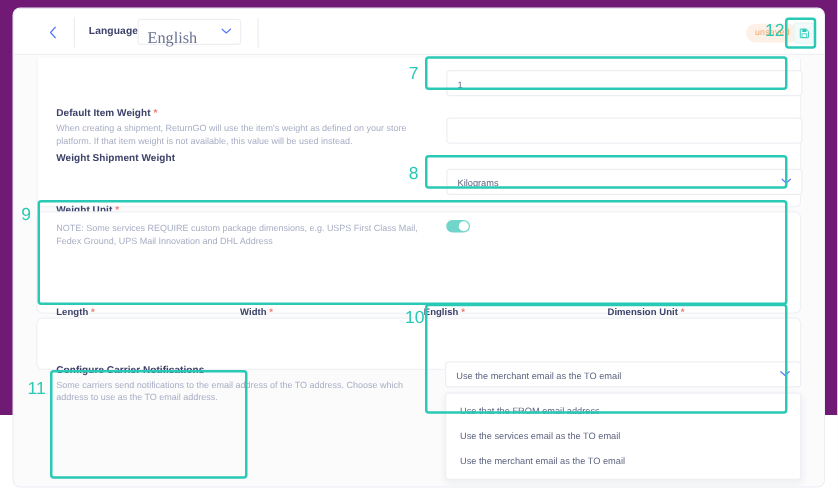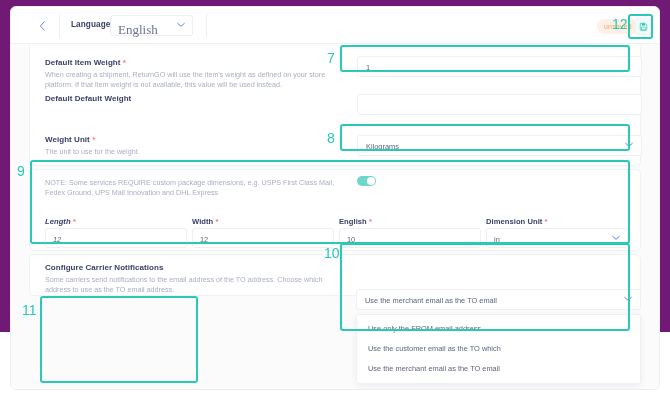--- a/index.html
+++ b/index.html
@@ -92,21 +92,21 @@
     left: 18px;
     width: 612px;
     background: #ffffff;
     border: 1px solid #f0f1f5;
     border-radius: 5px;
   }
   .card-top { top: 2px; height: 120px; border-radius: 0 0 5px 5px; border-top: none; }
   .left-col { position: absolute; left: 15px; width: 300px; }
   .f-label {
     font-size: 8px; font-weight: bold; color: #3b4168;
-    letter-spacing: .05px; margin-bottom: 3px;
+    letter-spacing: .05px; margin-bottom: 3px; margin-top: 28px;
   }
   .f-label .req { color: #f2756f; font-weight: bold; }
   .f-desc {
     font-size: 7.2px; color: #a9aec4; line-height: 1.45;
   }
   .f-input {
     position: absolute;
     height: 21px;
     border: 1px solid #edeff4; border-radius: 3px;
     background: #ffffff;
@@ -250,21 +250,21 @@
             <span>Default Item Weight</span>
             <span class="req">*</span>
           </div>
           <div class="f-desc">When creating a shipment, ReturnGO will use the item's weight as defined on your store platform. If that item weight is not available, this value will be used instead.</div>
         </div>
         <div class="f-input" style="left:327px; top:10px; width:285px;">
           <span class="val">1</span>
         </div>
 
         <div class="left-col" style="top:48px;">
-          <div class="f-label">Default Default Weight</div>
+          <div class="f-label">Weight Shipment Weight</div>
         </div>
         <div class="f-input" style="left:327px; top:48px; width:285px;">
           <span class="val"></span>
         </div>
 
         <div class="left-col" style="top:89px;">
           <div class="f-label">
             <span>Weight Unit</span>
             <span class="req">*</span>
           </div>
@@ -275,27 +275,27 @@
           <span class="chev">
             <svg viewBox="0 0 12 8" width="8" height="6" aria-hidden="true">
               <path d="M1 1.5 L6 6 L11 1.5" fill="none" stroke="#5b7cfa" stroke-width="1.5" stroke-linecap="round" stroke-linejoin="round"></path>
             </svg>
           </span>
         </div>
       </div>
 
       <div class="card card-dims">
         <div style="position:absolute; left:15px; top:8px; width:300px;">
-          <div class="f-desc">NOTE: Some services REQUIRE custom package dimensions, e.g. USPS First Class Mail, Fedex Ground, UPS Mail Innovation and DHL Express</div>
+          <div class="f-desc">NOTE: Some services REQUIRE custom package dimensions, e.g. USPS First Class Mail, Fedex Ground, UPS Mail Innovation and DHL Address</div>
         </div>
         <div class="toggle">
           <div class="knob"></div>
         </div>
 
-        <div class="dim-field" style="left:15px; width:142px;font-style:italic;">
+        <div class="dim-field" style="left:15px; width:142px;">
           <div class="f-label">
             <span>Length</span>
             <span class="req">*</span>
           </div>
           <div class="dim-input">
             <span class="val">12</span>
           </div>
         </div>
 
         <div class="dim-field" style="left:162px; width:142px;">
@@ -346,22 +346,22 @@
       <div class="dd-wrap">
         <div class="dd-control">
           <span class="val">Use the merchant email as the TO email</span>
           <span class="chev">
             <svg viewBox="0 0 12 8" width="8" height="6" aria-hidden="true">
               <path d="M1 1.5 L6 6 L11 1.5" fill="none" stroke="#5b7cfa" stroke-width="1.5" stroke-linecap="round" stroke-linejoin="round"></path>
             </svg>
           </span>
         </div>
         <div class="dd-menu">
-          <div class="dd-item">Use only the FROM email address</div>
-          <div class="dd-item">Use the customer email as the TO which</div>
+          <div class="dd-item">Use that the FROM email address</div>
+          <div class="dd-item">Use the services email as the TO email</div>
           <div class="dd-item">Use the merchant email as the TO email</div>
         </div>
       </div>
 
     </div>
   </div>
 
   <div class="ann-box" style="left:340px; top:45px; width:290px; height:27px;"></div>
   <div class="ann-num" style="left:327px; top:51px;">7</div>
 

